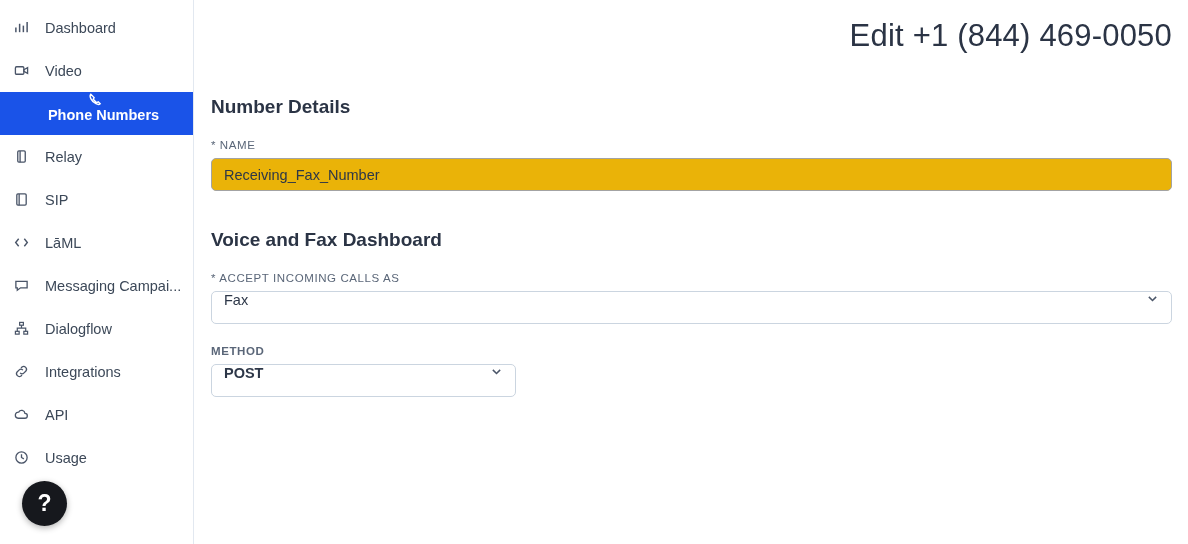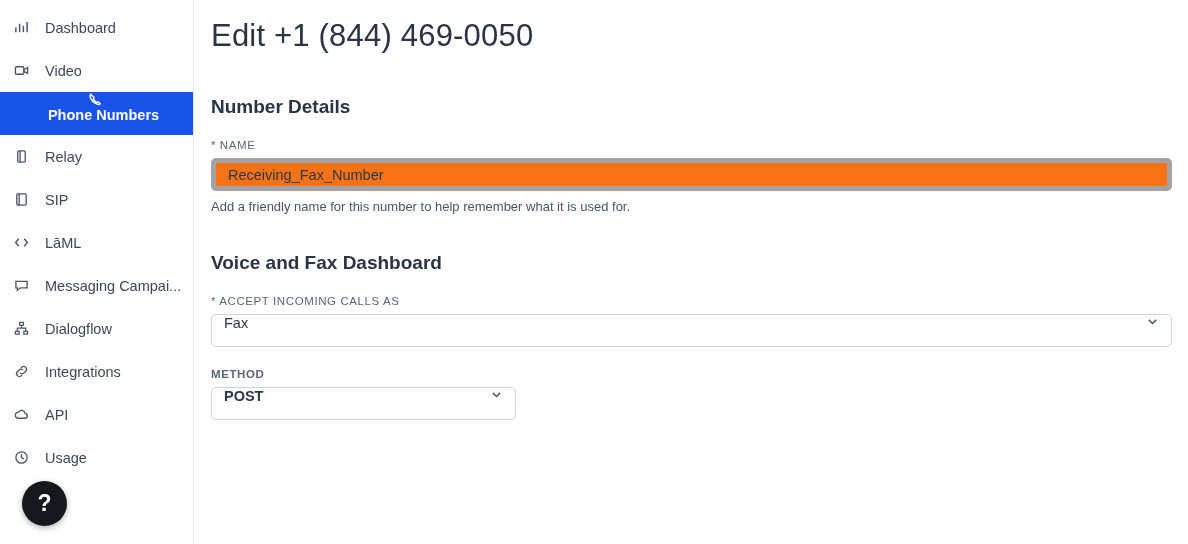--- a/index.html
+++ b/index.html
@@ -83,41 +83,42 @@
     overflow: hidden;
     background: #fff;
   }
   .page-title {
     font-size: 31px;
     font-weight: 300;
     color: #2b3445;
     letter-spacing: .2px;
     margin: 14px 0 0 0;
     line-height: 44px;
+    text-align: right;
   }
   .section-title {
     font-size: 19px;
     font-weight: bold;
     color: #2b3445;
     margin: 38px 0 0 0;
   }
   .field { margin-top: 21px; }
   .field-label {
     font-size: 11.5px;
     letter-spacing: .6px;
     color: #5a6678;
     text-transform: uppercase;
     margin-bottom: 7px;
   }
   .input-box {
     width: 100%;
     height: 33px;
-    border: 5px solid #a3a3a3;
+    border: 1px solid #a3a3a3;
     border-radius: 5px;
-    background: #f97316;
+    background: #eab308;
     display: flex;
     align-items: center;
     padding: 0 12px;
     font-size: 14.5px;
     color: #2d3748;
     white-space: nowrap;
     overflow: hidden;
   }
   .select-box {
     width: 100%;
@@ -277,21 +278,20 @@
 
   <main class="main">
 
     <h1 class="page-title">Edit +1 (844) 469-0050</h1>
 
     <h2 class="section-title">Number Details</h2>
 
     <div class="field">
       <div class="field-label">* NAME</div>
       <div class="input-box">Receiving_Fax_Number</div>
-      <div class="help-text">Add a friendly name for this number to help remember what it is used for.</div>
     </div>
 
     <h2 class="section-title">Voice and Fax Dashboard</h2>
 
     <div class="field">
       <div class="field-label">* ACCEPT INCOMING CALLS AS</div>
       <div class="select-box">
         <span>Fax</span>
         <span class="chev">
           <svg width="13" height="13" viewBox="0 0 16 16" fill="none" stroke="currentColor" stroke-width="1.8">

